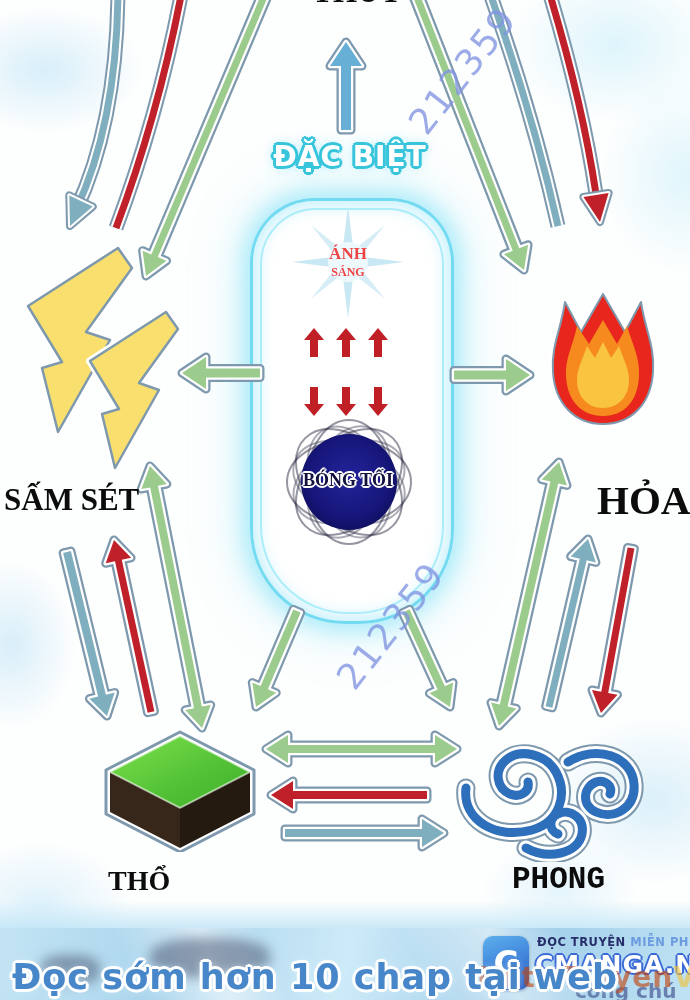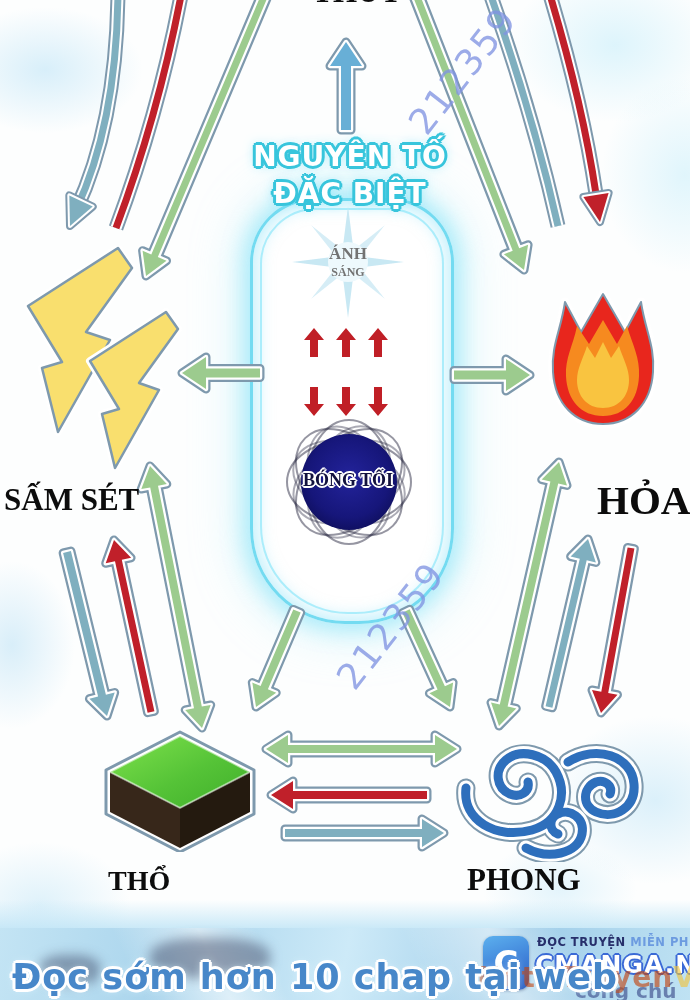--- a/index.html
+++ b/index.html
@@ -28,21 +28,21 @@
   .bubble-title{position:absolute;left:230px;top:138px;width:240px;z-index:6;text-align:center;
     font-family:"DejaVu Sans",sans-serif;font-weight:bold;font-size:28px;line-height:37px;
     color:#fff;letter-spacing:1px;
     text-shadow:-3px 0 0 var(--title-cyan),3px 0 0 var(--title-cyan),0 -3px 0 var(--title-cyan),
       0 3px 0 var(--title-cyan),-2px -2px 0 var(--title-cyan),2px -2px 0 var(--title-cyan),
       -2px 2px 0 var(--title-cyan),2px 2px 0 var(--title-cyan),0 0 12px rgba(130,230,250,.95);}
   
   .node-label{position:absolute;z-index:6;font-family:"Liberation Serif",serif;font-weight:bold;
     color:#0c0c0c;white-space:nowrap;}
   .inner-label{position:absolute;z-index:5;font-family:"Liberation Serif",serif;font-weight:bold;
-    color:#737373;text-align:center;}
+    color:#ef4444;text-align:center;}
   .dark-label{color:#13123f;
     text-shadow:-2px 0 0 #fff,2px 0 0 #fff,0 -2px 0 #fff,0 2px 0 #fff,
       -1px -1px 0 #fff,1px -1px 0 #fff,-1px 1px 0 #fff,1px 1px 0 #fff;text-align:center;}
   
   .watermark{position:absolute;z-index:7;font-family:"DejaVu Sans",sans-serif;font-size:36px;
     color:rgba(128,148,225,.78);transform:rotate(-52deg);letter-spacing:2px;}
   
   #arrow-canvas{position:absolute;left:0;top:0;z-index:4;pointer-events:none;}
   svg.icon{position:absolute;z-index:5;}
   
@@ -90,21 +90,20 @@
 
   <div class="bg-patches"></div>
 
   <div class="node-label" style="left:302px;top:-26px;width:110px;text-align:center;font-size:31px;">THỦY</div>
 
   <div class="capsule">
     <div class="capsule-inner"></div>
   </div>
 
   <div class="bubble-title">
-    <div>NGUYÊN TỐ</div>
     <div>ĐẶC BIỆT</div>
   </div>
 
   <svg class="icon" style="left:290px;top:204px;" width="116" height="116" viewBox="0 0 116 116">
     <g opacity="0.95">
       <polygon points="58,2 65,58 58,114 51,58" fill="#C6E7F3"></polygon>
       <polygon points="2,58 58,51 114,58 58,65" fill="#C6E7F3"></polygon>
       <g transform="rotate(45 58 58)">
         <polygon points="58,6 64,58 58,110 52,58" fill="#D4EDF6"></polygon>
         <polygon points="6,58 58,52 110,58 58,64" fill="#D4EDF6"></polygon>
@@ -310,21 +309,21 @@
         <path d="M 547,-15 Q 582,100 596,194" fill="none" stroke="#C0202A" stroke-width="7"></path>
         <polygon points="600,222 608.6,193 583.4,197" fill="#fff" stroke="#7E99AD" stroke-width="8" stroke-linejoin="round"></polygon>
         <polygon points="600,222 608.6,193 583.4,197" fill="#fff" stroke="#fff" stroke-width="4" stroke-linejoin="round"></polygon>
         <polygon points="600,222 608.6,193 583.4,197" fill="#C0202A"></polygon>
       </g>
     </svg>
 
   <div class="node-label" style="left:4px;top:482px;font-size:31px;">SẤM SÉT</div>
   <div class="node-label" style="left:597px;top:476px;font-size:41px;">HỎA</div>
   <div class="node-label" style="left:108px;top:865px;font-size:28px;">THỔ</div>
-  <div class="node-label" style="left:467px;top:862px;font-size:31px;">PHONG</div>
+  <div class="node-label" style="left:512px;top:862px;font-size:31px;font-family:Liberation Mono, monospace;">PHONG</div>
 
   <span class="watermark" style="left:388px;top:50px;">212359</span>
   <span class="watermark" style="left:316px;top:605px;">212359</span>
 
   <div class="footer-fade"></div>
   <div class="footer-strip"></div>
   <div class="manga-blob" style="left:150px;top:938px;width:120px;height:40px;"></div>
   <div class="manga-blob" style="left:40px;top:955px;width:60px;height:30px;"></div>
 
   <div class="promo-text">Đọc sớm hơn 10 chap tại web</div>

